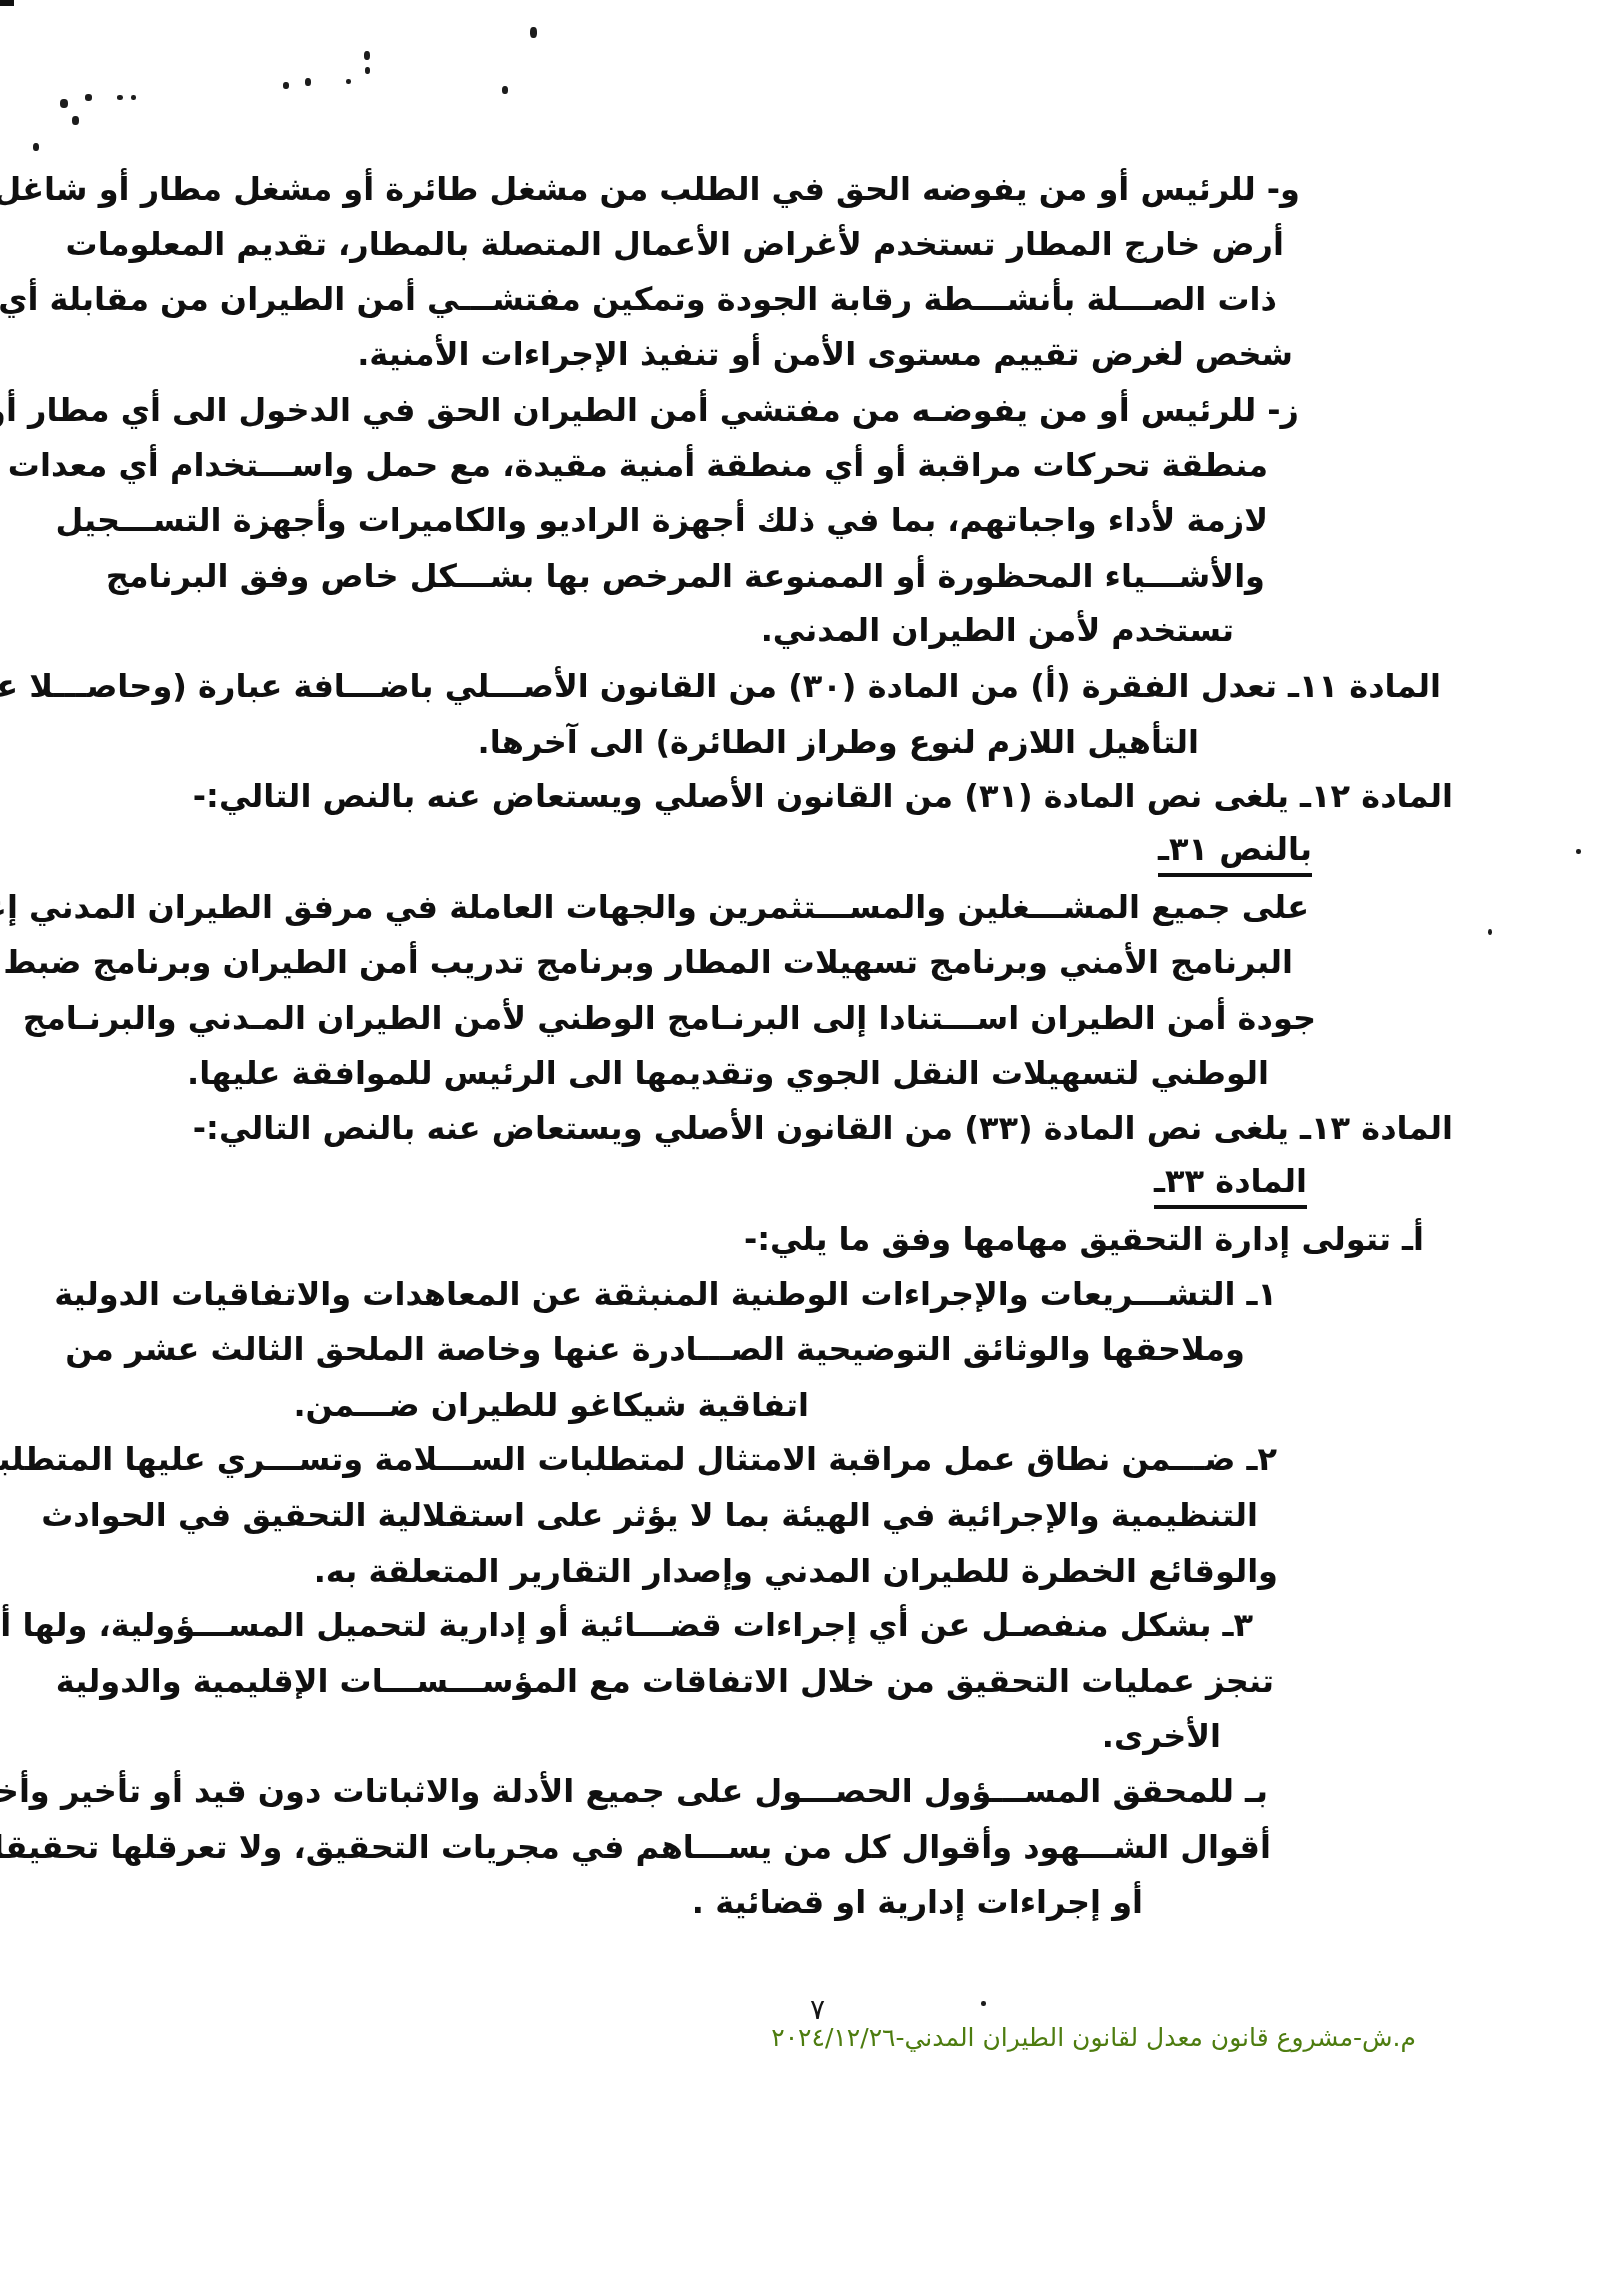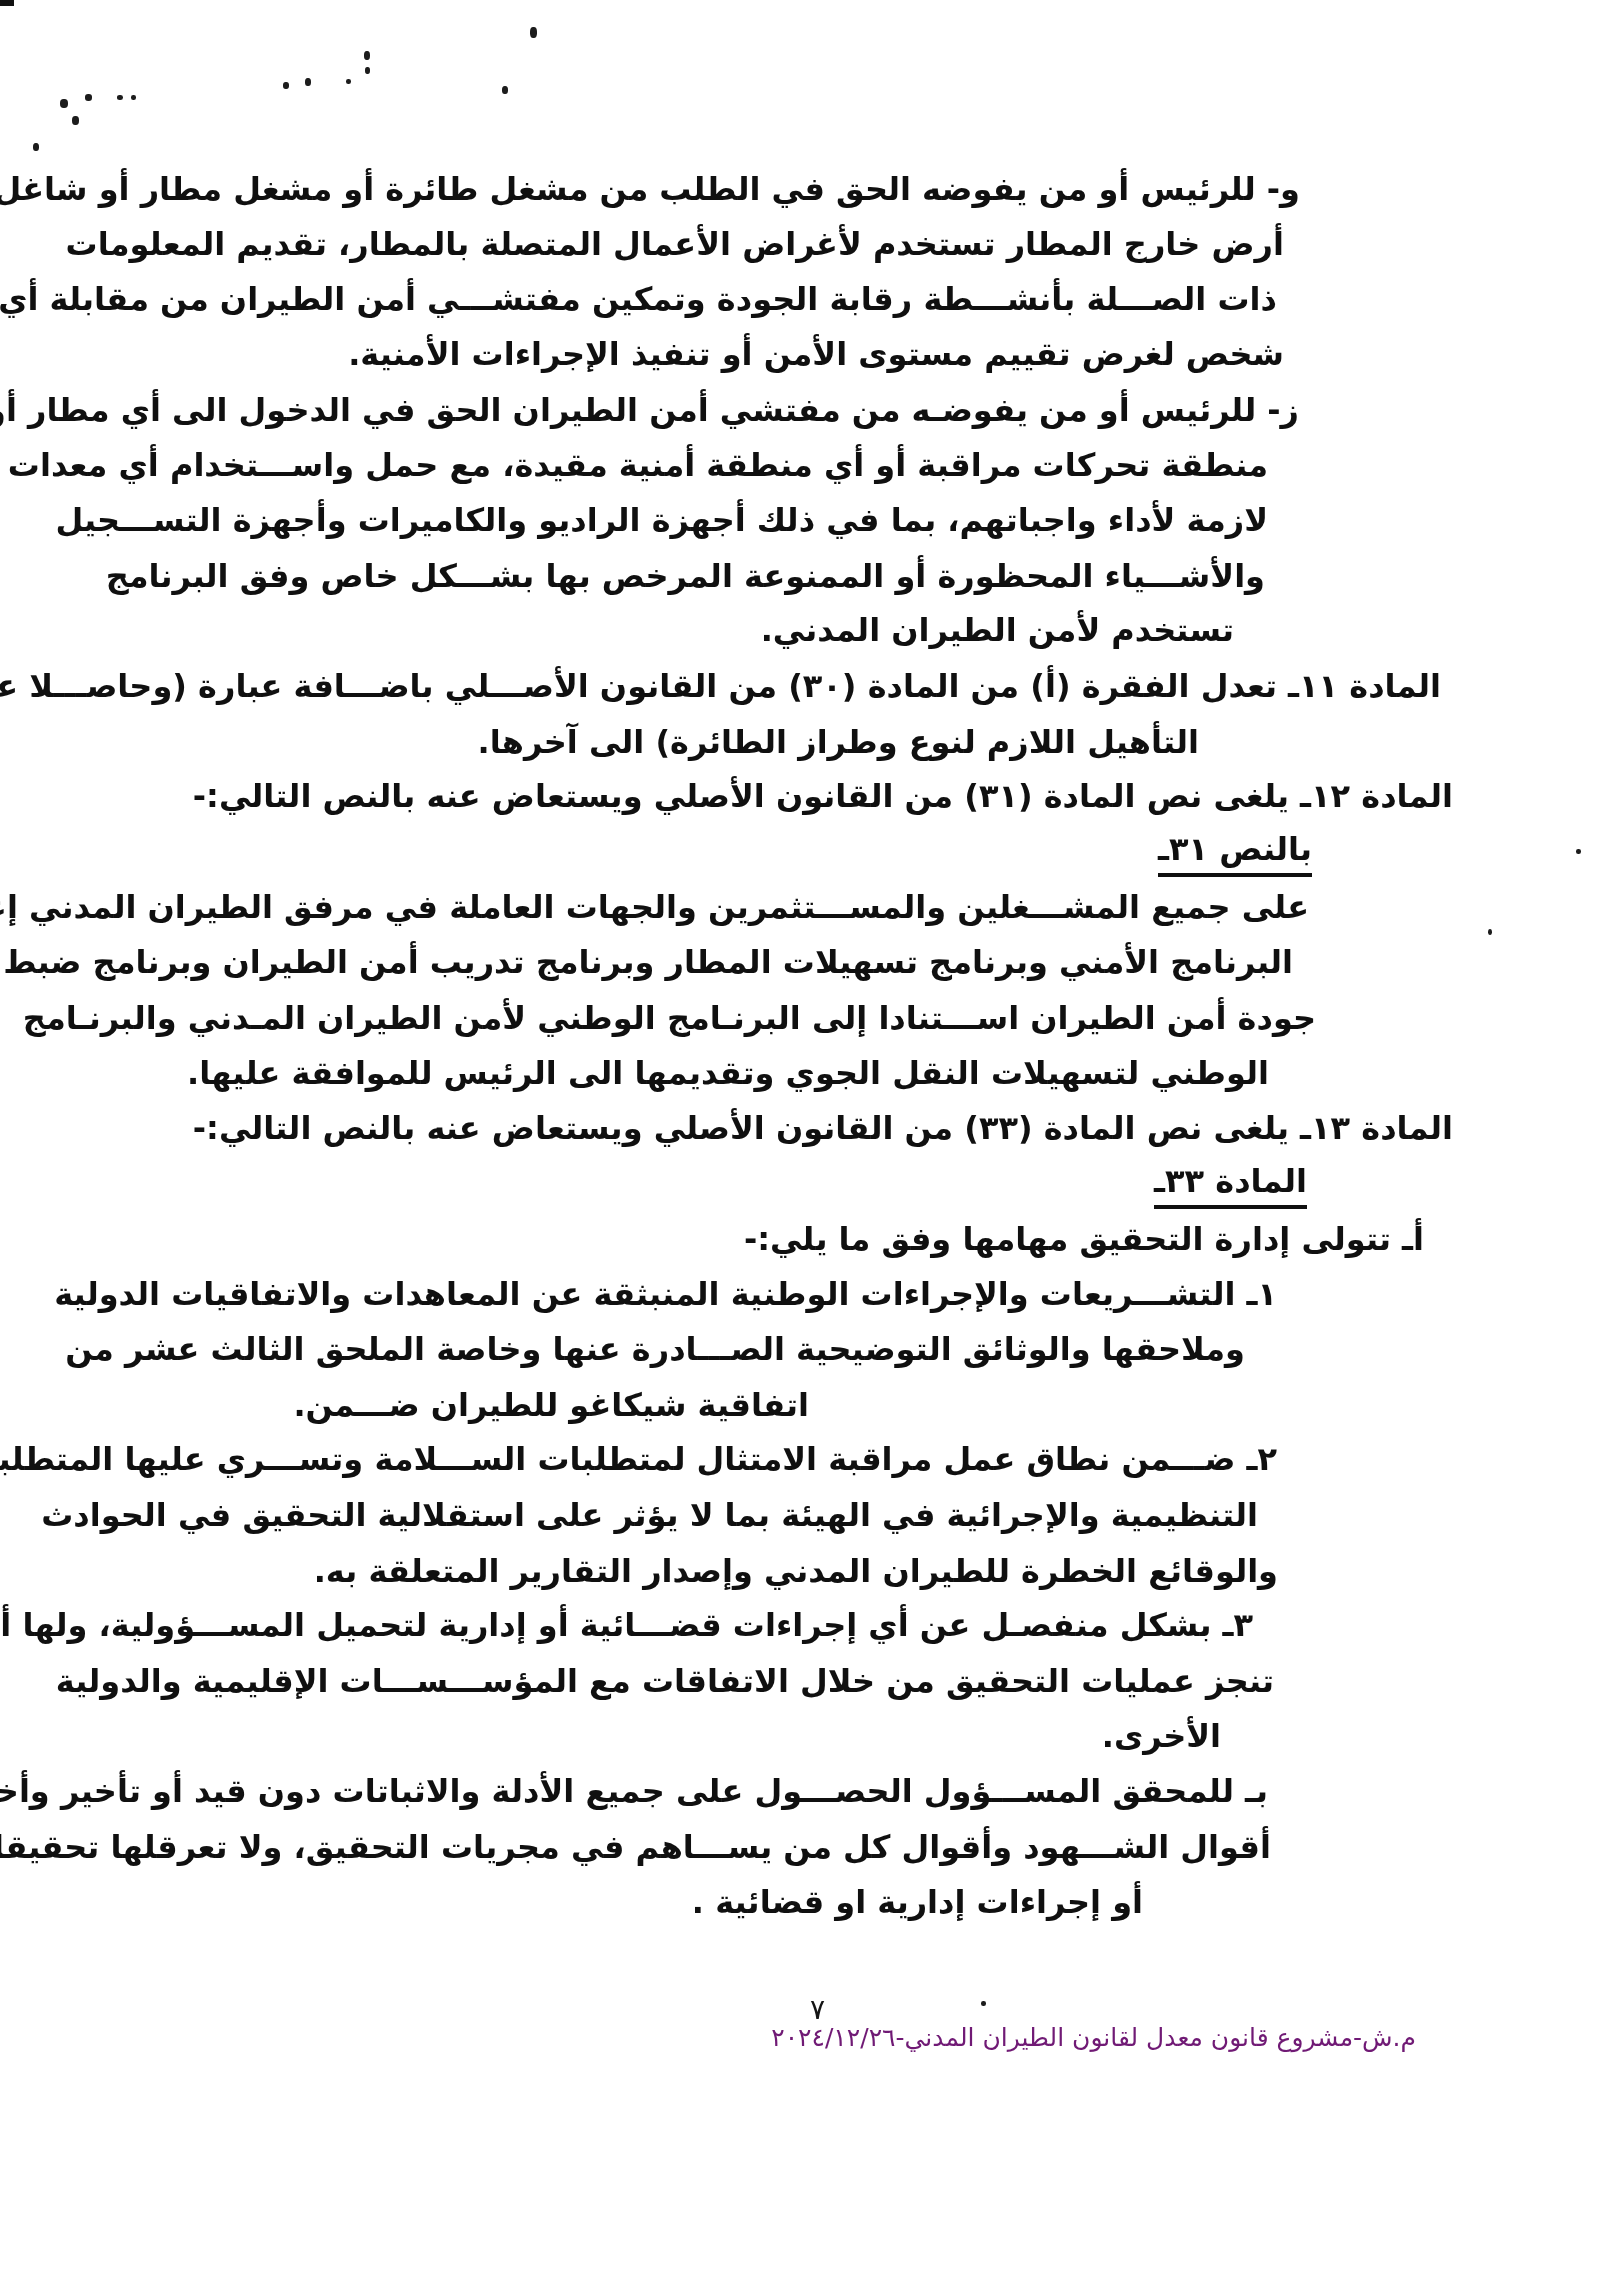--- a/index.html
+++ b/index.html
@@ -31,21 +31,21 @@
     font-size:28px;
     font-weight:400;
     color:#141414;
   }
   .footer{
     position:absolute;
     direction:rtl;
     white-space:nowrap;
     font-size:25px;
     font-weight:400;
-    color:#701a75;
+    color:#4d7c0f;
   }
   .speck{
     position:absolute;
     background:#1c1c1c;
     border-radius:45%;
   }
   .corner-mark{
     position:absolute;
     left:0;top:0;width:13.7px;height:5.9px;
     background:#111;
@@ -70,21 +70,21 @@
   <div class="speck" style="left:365px;top:67px;width:4.9px;height:6.8px"></div>
   <div class="speck" style="left:530px;top:27px;width:6.8px;height:10.7px"></div>
   <div class="speck" style="left:502px;top:86px;width:5.9px;height:7.8px"></div>
   <div class="speck" style="left:1576px;top:849px;width:4.9px;height:4.9px"></div>
   <div class="speck" style="left:1488px;top:929px;width:3.9px;height:5.9px"></div>
   <div class="speck" style="left:981px;top:2001px;width:4.9px;height:4.9px"></div>
 
   <div class="line" style="top:170px;right:311px">و- للرئيس أو من يفوضه الحق في الطلب من مشغل طائرة أو مشغل مطار أو شاغل</div>
   <div class="line" style="top:225px;right:327px">أرض خارج المطار تستخدم لأغراض الأعمال المتصلة بالمطار، تقديم المعلومات</div>
   <div class="line" style="top:280px;right:334px">ذات الصـــلة بأنشـــطة رقابة الجودة وتمكين مفتشـــي أمن الطيران من مقابلة أي</div>
-  <div class="line" style="top:335px;right:327px">شخص لغرض تقييم مستوى الأمن أو تنفيذ الإجراءات الأمنية.</div>
+  <div class="line" style="top:335px;right:318px">شخص لغرض تقييم مستوى الأمن أو تنفيذ الإجراءات الأمنية.</div>
 
   <div class="line" style="top:391px;right:312px">ز- للرئيس أو من يفوضـه من مفتشي أمن الطيران الحق في الدخول الى أي مطار أو</div>
   <div class="line" style="top:446px;right:343px">منطقة تحركات مراقبة أو أي منطقة أمنية مقيدة، مع حمل واســـتخدام أي معدات</div>
   <div class="line" style="top:557px;right:346px">والأشـــياء المحظورة أو الممنوعة المرخص بها بشـــكل خاص وفق البرنامج</div>
   <div class="line" style="top:501px;right:343px">لازمة لأداء واجباتهم، بما في ذلك أجهزة الراديو والكاميرات وأجهزة التســـجيل</div>
   <div class="line" style="top:611px;right:377px">تستخدم لأمن الطيران المدني.</div>
 
   <div class="line" style="top:667px;right:170px">المادة ١١ـ تعدل الفقرة (أ) من المادة (٣٠) من القانون الأصـــلي باضـــافة عبارة (وحاصـــلا على</div>
   <div class="line" style="top:723px;right:412px">التأهيل اللازم لنوع وطراز الطائرة) الى آخرها.</div>
 

